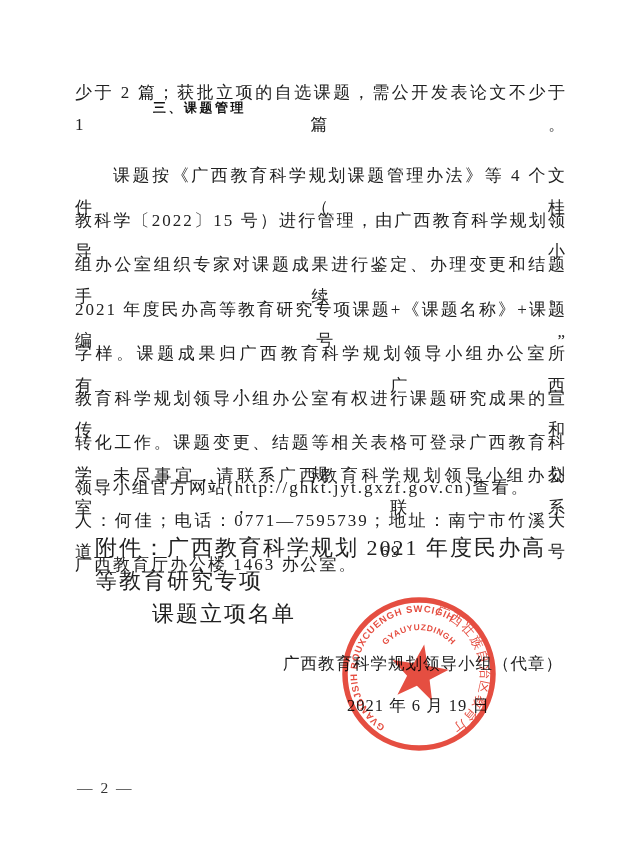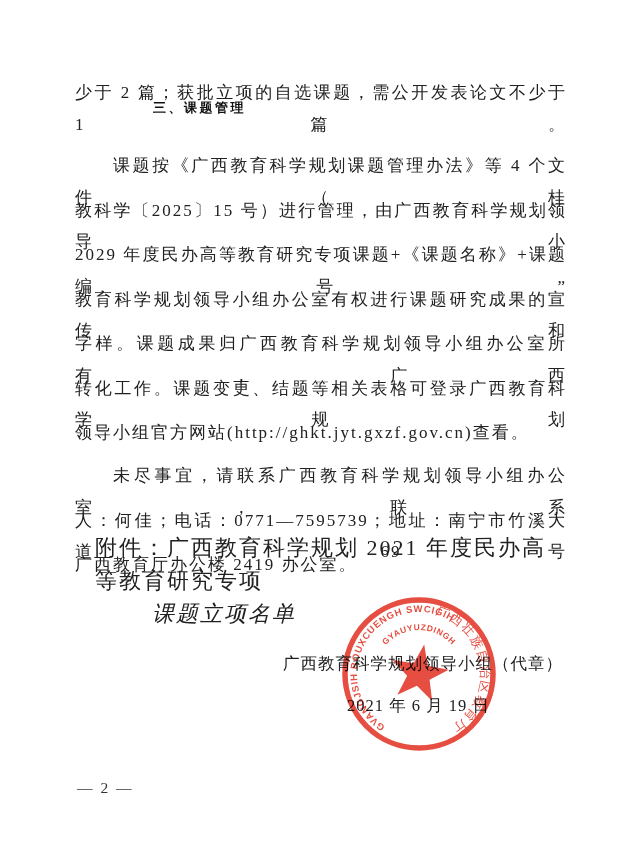--- a/index.html
+++ b/index.html
@@ -15,21 +15,21 @@
   .line{height:31.5px;overflow:visible;margin-top:13px;}
   .j{text-align:justify;text-align-last:justify;}
   .ind{text-indent:38px;}
   .heading{
     position:absolute;left:113px;top:99px;
     font-family:"Liberation Sans","DejaVu Sans",sans-serif;
     font-weight:bold;font-size:13px;letter-spacing:2.5px;color:#111;margin-left:40px;
   }
   .attach{position:absolute;left:67px;width:500px;font-size:22px;line-height:33px;letter-spacing:2px;}
   .attach .l1{padding-left:28px;}
-  .attach .l2{padding-left:85px;font-style:italic;}
+  .attach .l2{padding-left:85px;}
   .sig{
     position:absolute;top:653px;left:283px;width:290px;
     font-size:16.5px;letter-spacing:1px;white-space:nowrap;
   }
   .sig-date{
     position:absolute;top:695px;left:347px;width:140px;
     font-size:16.5px;letter-spacing:1px;white-space:nowrap;
   }
   .footer{
     position:absolute;top:779px;left:77px;
@@ -45,34 +45,35 @@
 <body>
 
 <div class="page">
 
   <div class="tb" style="top:64px;">
     <div class="line j">少于 2 篇；获批立项的自选课题，需公开发表论文不少于 1 篇。</div>
   </div>
 
   <div class="heading">三、课题管理</div>
 
-  <div class="tb" style="top:137px;">
+  <div class="tb" style="top:147px;">
     <div class="line j ind">课题按《广西教育科学规划课题管理办法》等 4 个文件（桂</div>
-    <div class="line j">教科学〔2025〕15 号）进行管理，由广西教育科学规划领导小</div>
-    <div class="line j">2029 年度民办高等教育研究专项课题+《课题名称》+课题编号”</div>
+    <div class="line j">教科学〔2022〕15 号）进行管理，由广西教育科学规划领导小</div>
+    <div class="line j">组办公室组织专家对课题成果进行鉴定、办理变更和结题手续。</div>
+    <div class="line j">2021 年度民办高等教育研究专项课题+《课题名称》+课题编号”</div>
+    <div class="line j">字样。课题成果归广西教育科学规划领导小组办公室所有，广西</div>
     <div class="line j">教育科学规划领导小组办公室有权进行课题研究成果的宣传和</div>
-    <div class="line j">字样。课题成果归广西教育科学规划领导小组办公室所有，广西</div>
     <div class="line j">转化工作。课题变更、结题等相关表格可登录广西教育科学规划</div>
     <div class="line">领导小组官方网站(http://ghkt.jyt.gxzf.gov.cn)查看。</div>
   </div>
 
   <div class="tb" style="top:447px;">
     <div class="line j ind">未尽事宜，请联系广西教育科学规划领导小组办公室，联系</div>
     <div class="line j">人：何佳；电话：0771—7595739；地址：南宁市竹溪大道 69 号</div>
-    <div class="line">广西教育厅办公楼 2419 办公室。</div>
+    <div class="line">广西教育厅办公楼 1463 办公室。</div>
   </div>
 
   <div class="attach" style="top:531px;">
     <div class="l1">附件：广西教育科学规划 2021 年度民办高等教育研究专项</div>
     <div class="l2">课题立项名单</div>
   </div>
 
   <div class="sig">广西教育科学规划领导小组（代章）</div>
   <div class="sig-date">2021 年 6 月 19 日</div>
 

